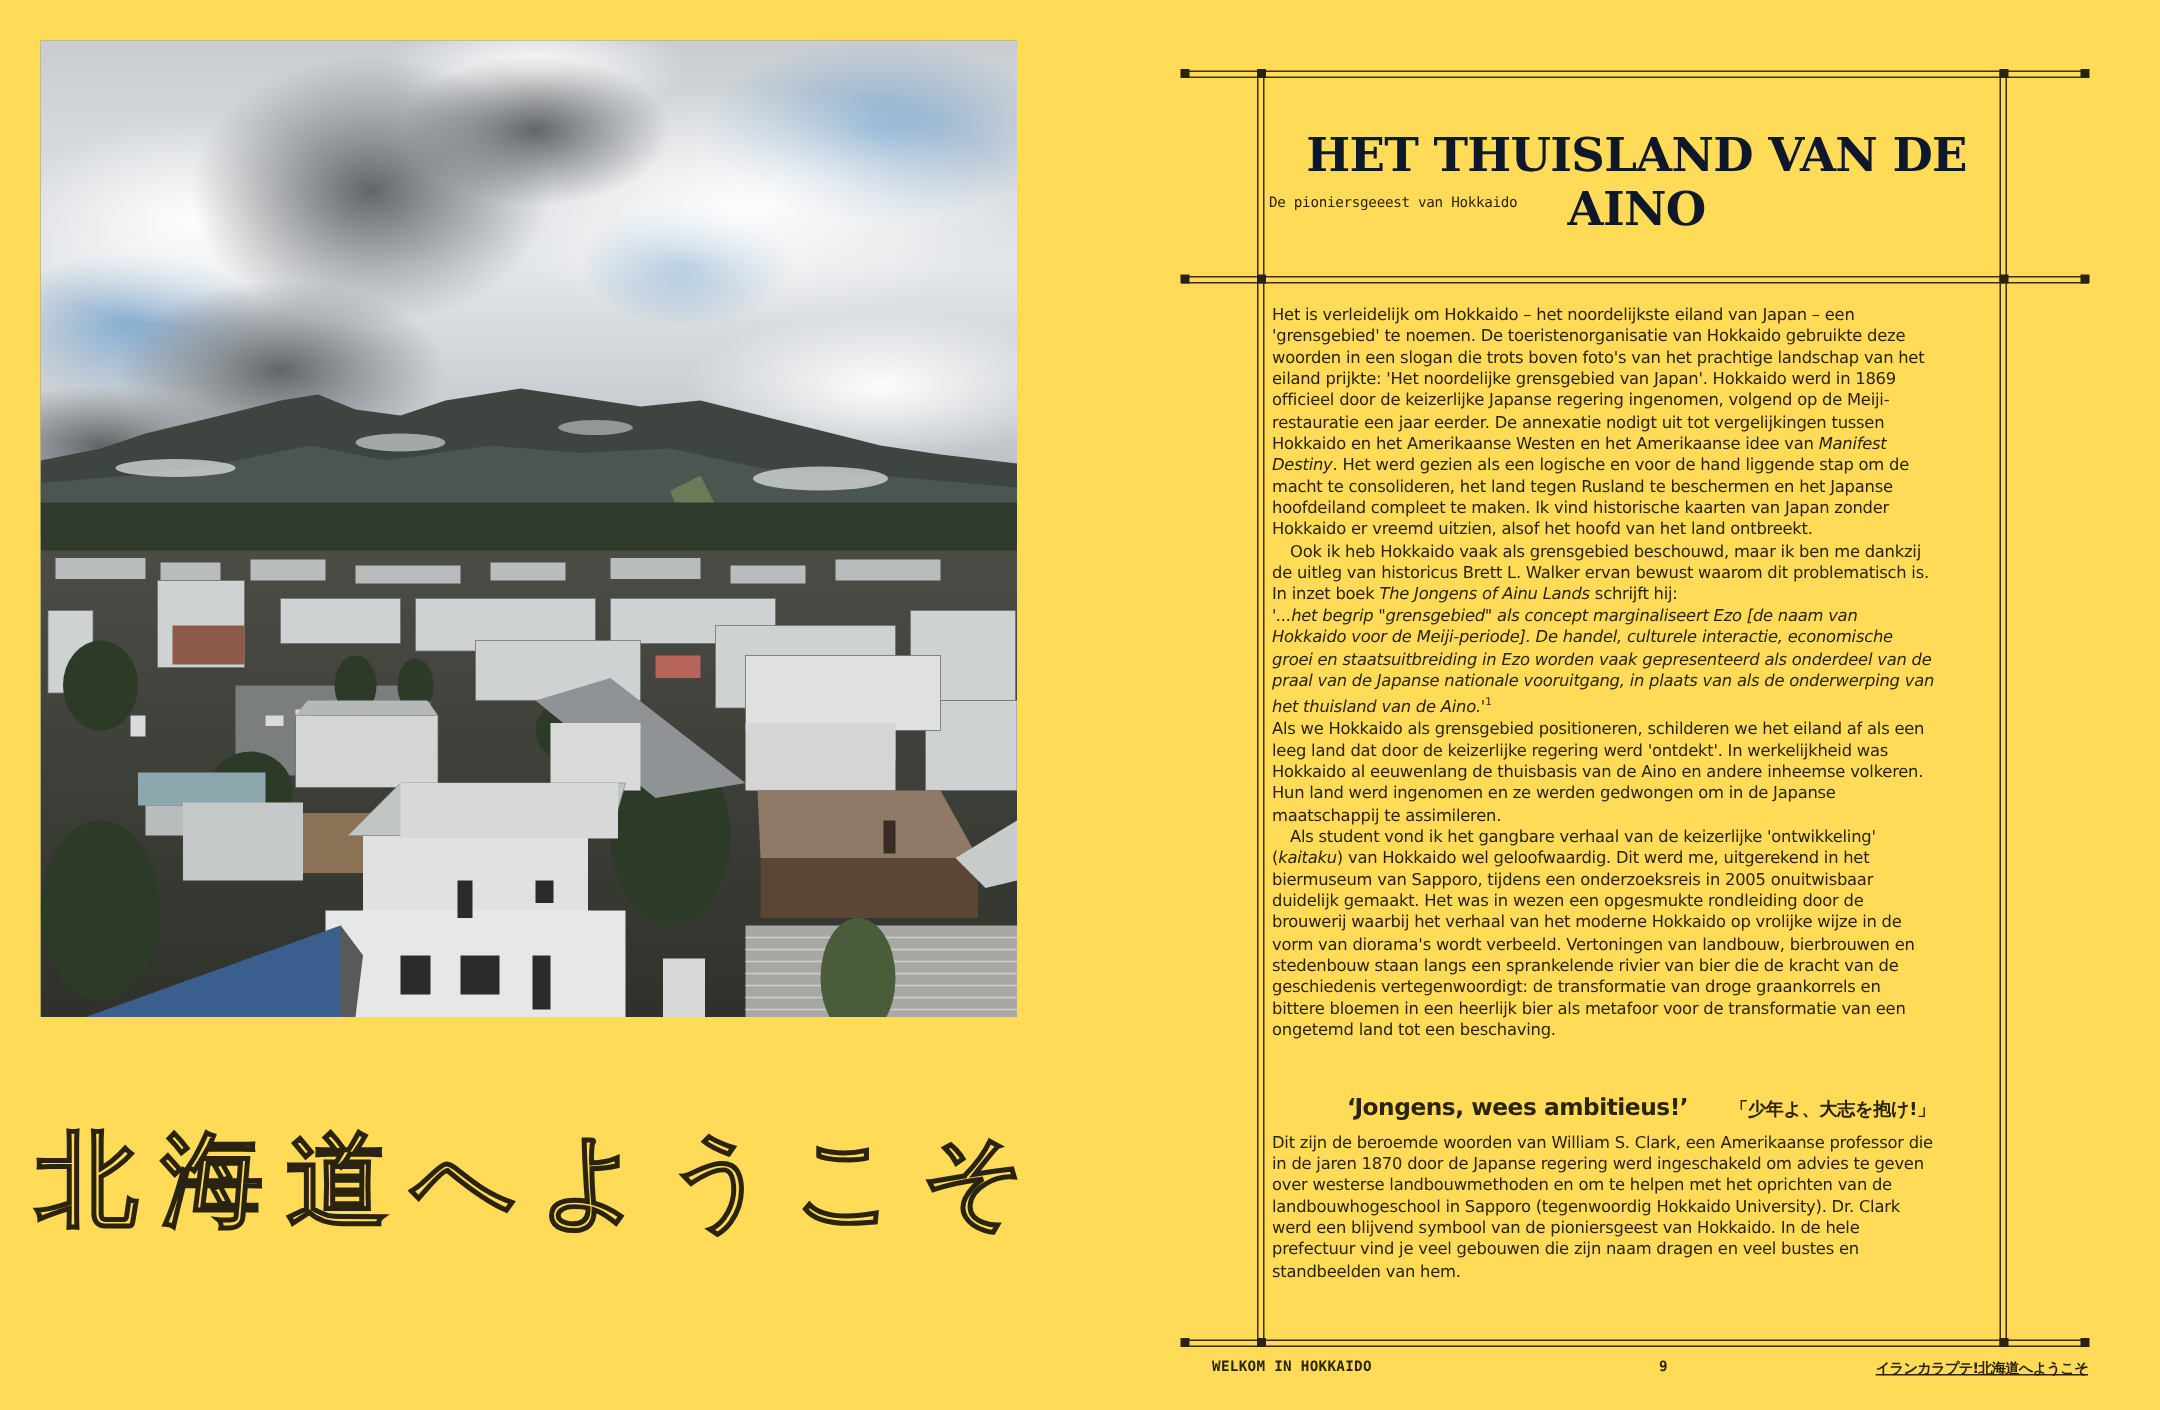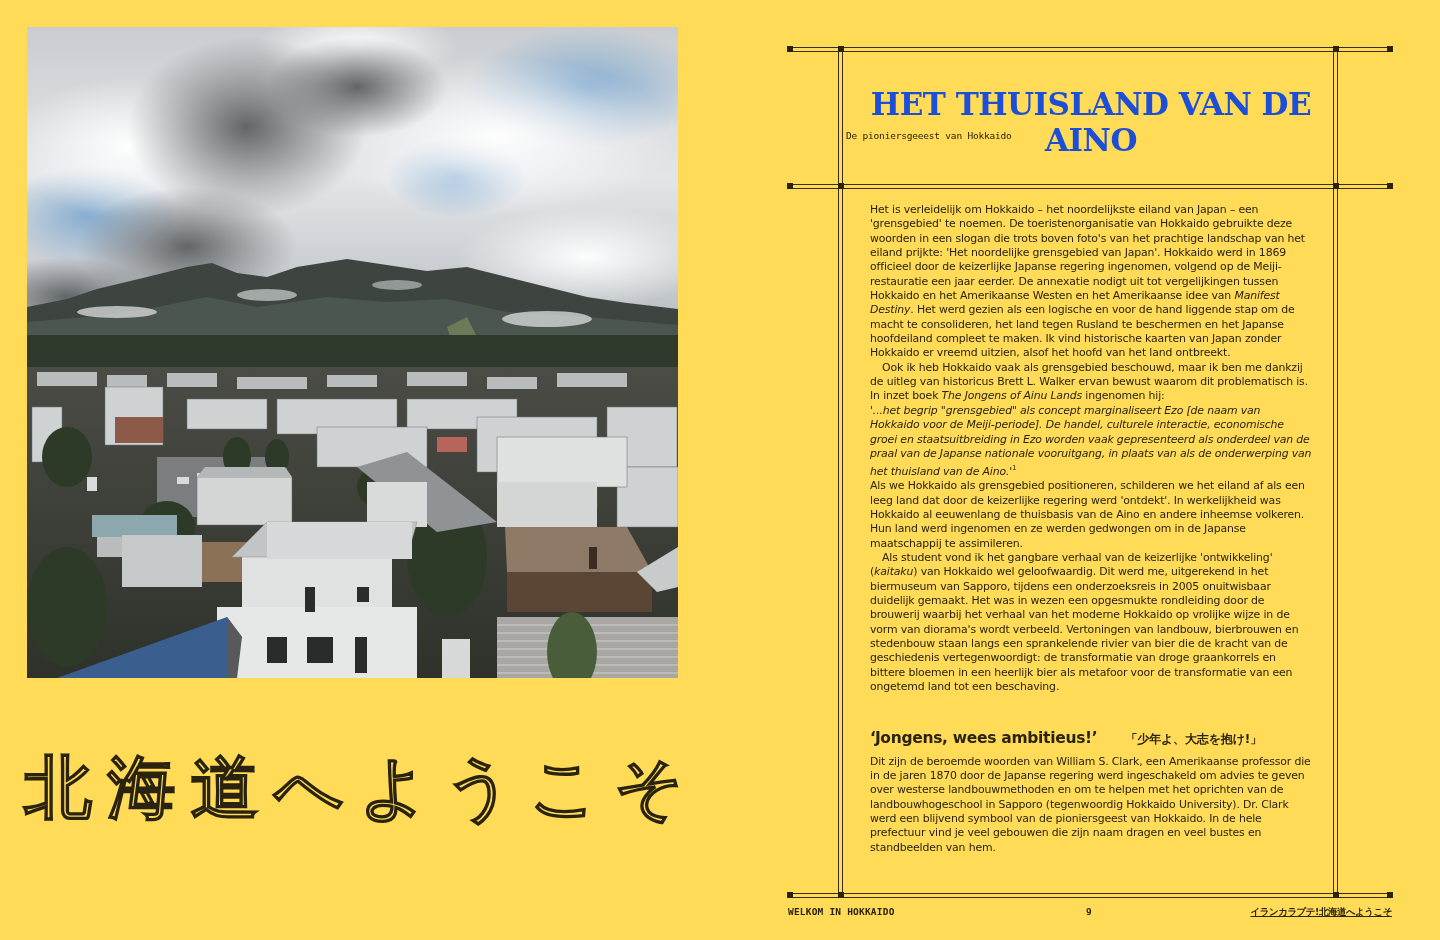--- a/index.html
+++ b/index.html
@@ -40,58 +40,58 @@
       border-left: 1.3px solid #3a2f12; border-right: 1.3px solid #3a2f12;
     }
     .knot {
       position: absolute; width: 6px; height: 6px; background: #2a2310;
     }
 
     .title {
       position: absolute; left: 846px; width: 490px; top: 86px;
       text-align: center;
       font-family: "DejaVu Serif", serif; font-weight: bold;
-      font-size: 31px; letter-spacing: -0.5px; color: #1d4ed8;
+      font-size: 31px; letter-spacing: -0.5px; color: #0f172a;
     }
     .subtitle {
       position: absolute; left: 846px; width: 490px; top: 130px;
       text-align: left;
       font-family: "DejaVu Sans Mono", monospace; font-size: 9.5px;
       color: #2a2310; letter-spacing: -0.2px;
     }
 
     .body {
-      position: absolute; left: 870px; top: 203px; width: 442px;
+      position: absolute; left: 848px; top: 203px; width: 442px;
       font-family: "DejaVu Sans", sans-serif;
       font-size: 10.9px; line-height: 14.35px; color: #2a2310;
       letter-spacing: -0.15px;
     }
     .body p { margin: 0; }
     .body p.indent { text-indent: 12px; }
     .body em { font-style: italic; }
     .quote {
       margin: 14px 0 14px 11px; font-style: italic;
     }
     .quote sup { font-size: 7px; font-style: normal; }
 
     .motto {
-      display: flex; align-items: baseline; margin-top: 14px; margin-bottom: 8px;
+      display: flex; align-items: baseline; margin-top: 14px; margin-bottom: 8px; justify-content: flex-end;
     }
     .motto-nl {
       font-family: "DejaVu Sans", sans-serif; font-weight: bold;
       font-size: 15.5px; letter-spacing: -0.3px;
     }
     .motto-jp {
       margin-left: 28px; font-size: 12px; font-weight: bold; margin-top: 24px;
     }
 
     
     .footer {
       position: absolute; top: 906px; font-family: "DejaVu Sans Mono", monospace;
-      font-size: 9.5px; font-weight: bold; color: #2a2310; letter-spacing: 0.2px;
+      font-size: 9.5px; font-weight: bold; color: #2a2310; letter-spacing: 0.2px; margin-left: 20px;
     }
     .footer-left { left: 788px; }
     .footer-center { left: 1086px; }
     .footer-right { right: 48px; font-family: "DejaVu Sans", sans-serif; letter-spacing: -0.5px; text-decoration: underline; }
   </style>
 </head>
 <body>
 
 <div class="photo">
   <svg viewBox="0 0 651 651" preserveAspectRatio="none" xmlns="http://www.w3.org/2000/svg">
@@ -266,21 +266,21 @@
 <div class="knot" style="left:787px; top:892px;"></div>
 <div class="knot" style="left:838px; top:892px;"></div>
 <div class="knot" style="left:1333px; top:892px;"></div>
 <div class="knot" style="left:1387px; top:892px;"></div>
 
 <h1 class="title">HET THUISLAND VAN DE AINO</h1>
 <div class="subtitle">De pioniersgeeest van Hokkaido</div>
 
 <div class="body">
   <p><span>Het is verleidelijk om Hokkaido – het noordelijkste eiland van Japan – een 'grensgebied' te noemen. De toeristenorganisatie van Hokkaido gebruikte deze woorden in een slogan die trots boven foto's van het prachtige landschap van het eiland prijkte: 'Het noordelijke grensgebied van Japan'. Hokkaido werd in 1869 officieel door de keizerlijke Japanse regering ingenomen, volgend op de Meiji-restauratie een jaar eerder. De annexatie nodigt uit tot vergelijkingen tussen Hokkaido en het Amerikaanse Westen en het Amerikaanse idee van </span><em>Manifest Destiny</em><span>. Het werd gezien als een logische en voor de hand liggende stap om de macht te consolideren, het land tegen Rusland te beschermen en het Japanse hoofdeiland compleet te maken. Ik vind historische kaarten van Japan zonder Hokkaido er vreemd uitzien, alsof het hoofd van het land ontbreekt.</span></p>
-  <p class="indent"><span>Ook ik heb Hokkaido vaak als grensgebied beschouwd, maar ik ben me dankzij de uitleg van historicus Brett L. Walker ervan bewust waarom dit problematisch is. In inzet boek </span><em>The Jongens of Ainu Lands</em><span> ingenomen hij:</span></p>
+  <p class="indent"><span>Ook ik heb Hokkaido vaak als grensgebied beschouwd, maar ik ben me dankzij de uitleg van historicus Brett L. Walker ervan bewust waarom dit problematisch is. In inzet boek </span><em>The Jongens of Ainu Lands</em><span> schrijft hij:</span></p>
   <p class="quote"><span>'...het begrip "grensgebied" als concept marginaliseert Ezo [de naam van Hokkaido voor de Meiji-periode]. De handel, culturele interactie, economische groei en staatsuitbreiding in Ezo worden vaak gepresenteerd als onderdeel van de praal van de Japanse nationale vooruitgang, in plaats van als de onderwerping van het thuisland van de Aino.'</span><sup>1</sup></p>
   <p>Als we Hokkaido als grensgebied positioneren, schilderen we het eiland af als een leeg land dat door de keizerlijke regering werd 'ontdekt'. In werkelijkheid was Hokkaido al eeuwenlang de thuisbasis van de Aino en andere inheemse volkeren. Hun land werd ingenomen en ze werden gedwongen om in de Japanse maatschappij te assimileren.</p>
   <p class="indent"><span>Als student vond ik het gangbare verhaal van de keizerlijke 'ontwikkeling' (</span><em>kaitaku</em><span>) van Hokkaido wel geloofwaardig. Dit werd me, uitgerekend in het biermuseum van Sapporo, tijdens een onderzoeksreis in 2005 onuitwisbaar duidelijk gemaakt. Het was in wezen een opgesmukte rondleiding door de brouwerij waarbij het verhaal van het moderne Hokkaido op vrolijke wijze in de vorm van diorama's wordt verbeeld. Vertoningen van landbouw, bierbrouwen en stedenbouw staan langs een sprankelende rivier van bier die de kracht van de geschiedenis vertegenwoordigt: de transformatie van droge graankorrels en bittere bloemen in een heerlijk bier als metafoor voor de transformatie van een ongetemd land tot een beschaving.</span></p>
   <div class="motto">
     <span class="motto-nl">‘Jongens, wees ambitieus!’</span>
     <span class="motto-jp">「少年よ、大志を抱け!」</span>
   </div>
   <p>Dit zijn de beroemde woorden van William S. Clark, een Amerikaanse professor die in de jaren 1870 door de Japanse regering werd ingeschakeld om advies te geven over westerse landbouwmethoden en om te helpen met het oprichten van de landbouwhogeschool in Sapporo (tegenwoordig Hokkaido University). Dr. Clark werd een blijvend symbool van de pioniersgeest van Hokkaido. In de hele prefectuur vind je veel gebouwen die zijn naam dragen en veel bustes en standbeelden van hem.</p>
 </div>
 

